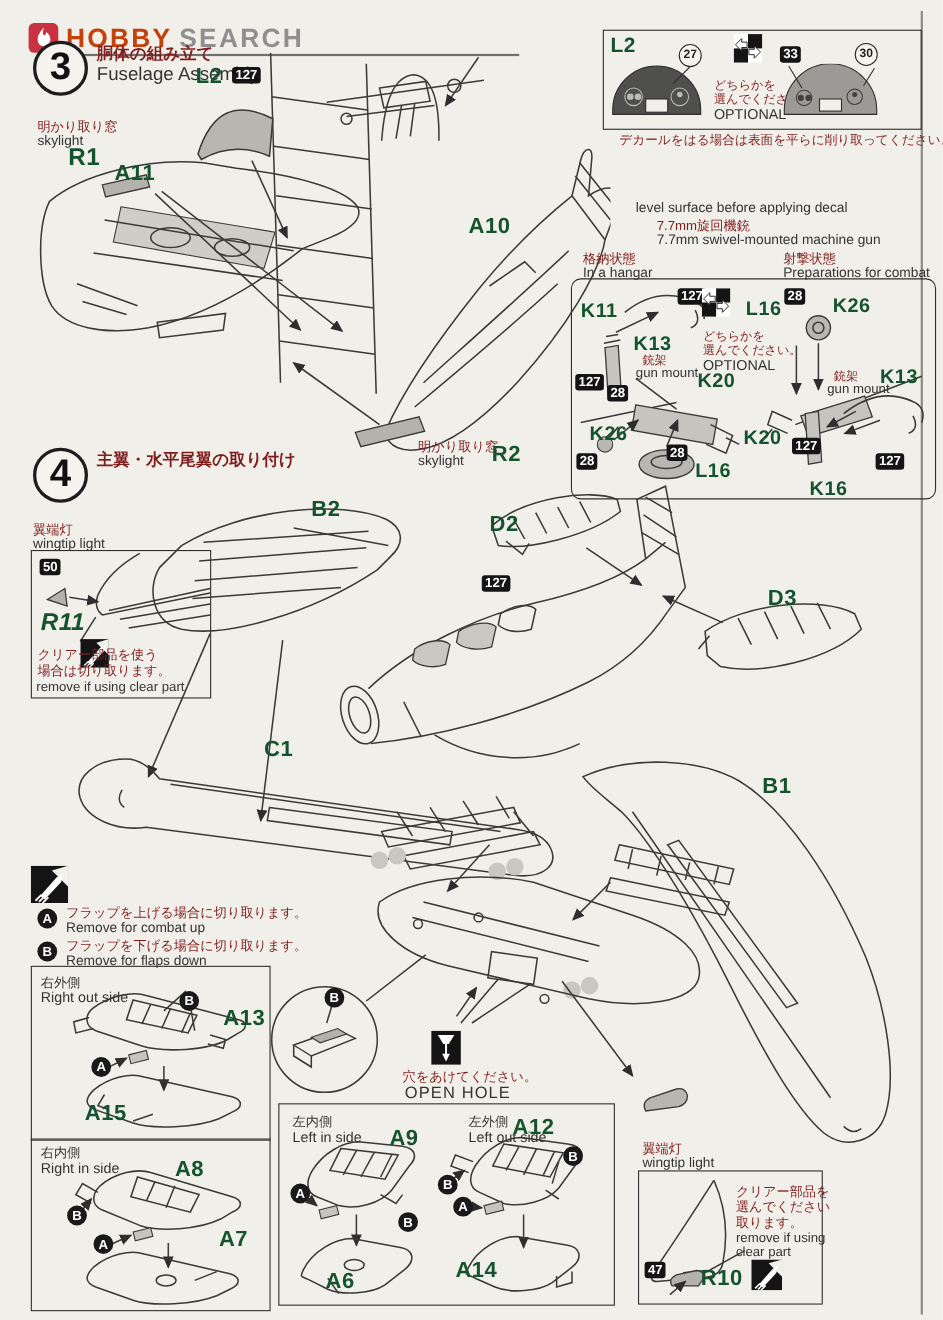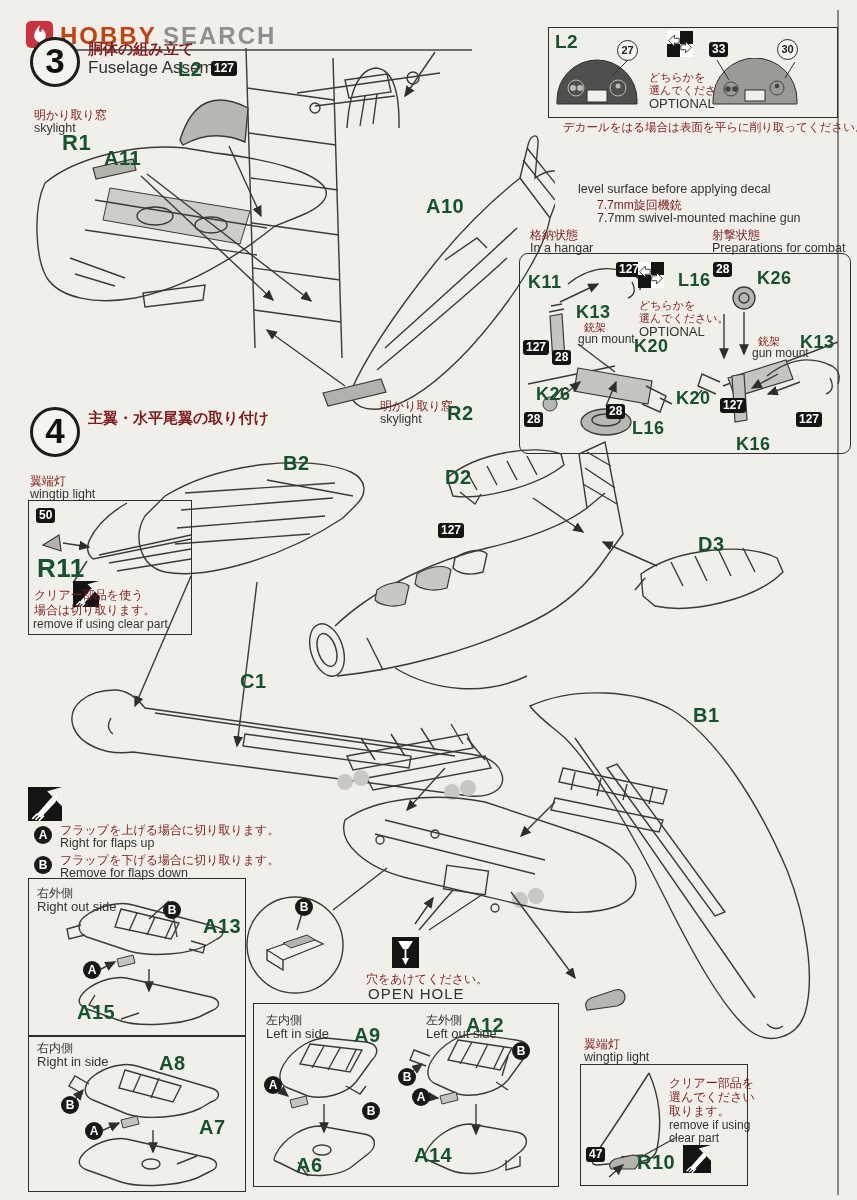--- a/index.html
+++ b/index.html
@@ -310,21 +310,21 @@
             <path d="M0,0 L8,3.5 L0,7 Z" fill="#2e2e2e"></path>
           </marker>
         </defs>
       <path class="lw" d="M98,2 Q70,18 60,40 Q56,52 64,58 L162,38"></path>
       <path class="lw" d="M70,54 L162,34 M80,62 L162,48 M88,70 L162,58"></path>
       <path d="M14,44 L30,34 L32,50 Z" fill="#b4b2ac" stroke="#3a3a38" stroke-width="1.2"></path>
       <line class="lw" x1="34" y1="42" x2="60" y2="46" marker-end="url(#ah4)"></line>
       <line class="lw" x1="58" y1="60" x2="44" y2="82"></line>
     </svg>
     <span class="p badge" style="left:7px;top:7px;">50</span>
-    <div class="p part" style="left:8px;top:52px;font-size:26px;">R11</div>
+    <div class="p part" style="left:8px;top:52px;font-size:22px;font-style:italic;">R11</div>
     <div class="p" style="left:44px;top:80px;width:26px;height:26px;">
       <svg width="26" height="26" viewBox="0 0 32 32">
           <rect width="32" height="32" fill="#141414"></rect>
           <path d="M32,0 L32,18 L18,4 Z" fill="#f1efe9"></path>
           <path d="M8,26 L22,10 L28,6 L26,14 L12,29 Z" fill="#fff"></path>
           <path d="M4,30 L9,25 M7,31 L12,26 M10,32 L15,27" stroke="#fff" stroke-width="1.6"></path>
         </svg>
     </div>
     <div class="p jp" style="left:5px;top:86px;">クリアー部品を使う</div>
     <div class="p jp" style="left:5px;top:101px;">場合は切り取ります。</div>
@@ -334,21 +334,21 @@
   <div class="p" style="left:28px;top:787px;width:34px;height:34px;">
     <svg width="34" height="34" viewBox="0 0 32 32">
         <rect width="32" height="32" fill="#141414"></rect>
         <path d="M32,0 L32,18 L18,4 Z" fill="#f1efe9"></path>
         <path d="M8,26 L22,10 L28,6 L26,14 L12,29 Z" fill="#fff"></path>
         <path d="M4,30 L9,25 M7,31 L12,26 M10,32 L15,27" stroke="#fff" stroke-width="1.6"></path>
       </svg>
   </div>
   <span class="p mark" style="left:34px;top:826px;">A</span>
   <div class="p jp" style="left:60px;top:822px;">フラップを上げる場合に切り取ります。</div>
-  <div class="p en" style="left:60px;top:836px;">Right for flaps up</div>
+  <div class="p en" style="left:60px;top:836px;">Remove for combat up</div>
   <span class="p mark" style="left:34px;top:856px;">B</span>
   <div class="p jp" style="left:60px;top:852px;">フラップを下げる場合に切り取ります。</div>
   <div class="p en" style="left:60px;top:866px;">Remove for flaps down</div>
 
   <span class="p mark" style="left:295px;top:898px;">B</span>
 
   <div class="p" style="left:392px;top:937px;width:27px;height:31px;">
     <svg width="27" height="31" viewBox="0 0 27 31">
         <rect width="27" height="31" fill="#141414"></rect>
         <path d="M6,4 L21,4 L16,12 L11,12 Z" fill="#fff"></path>

